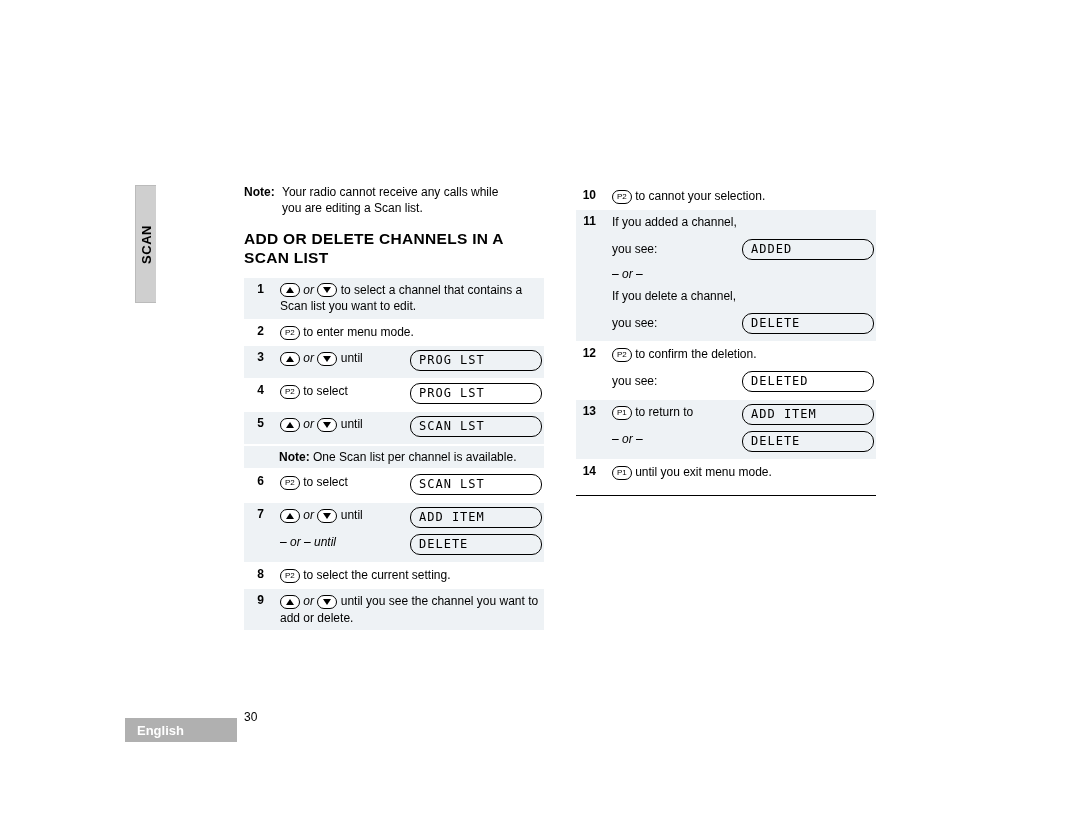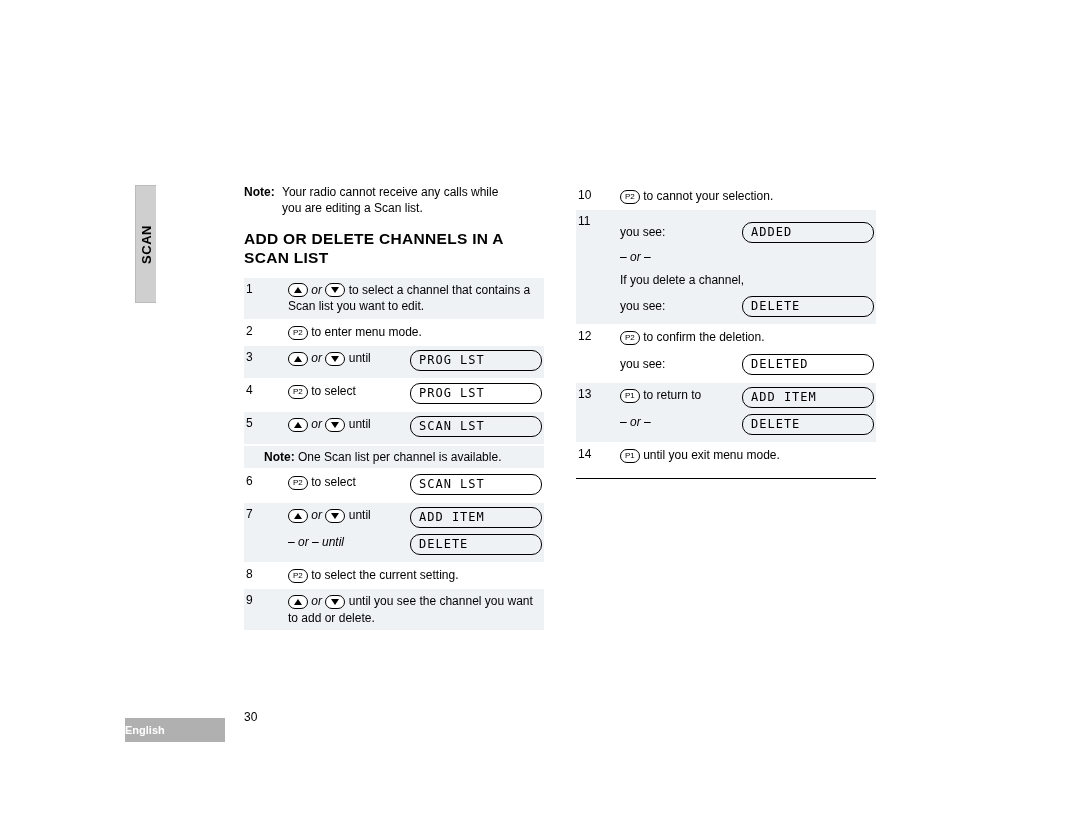--- a/index.html
+++ b/index.html
@@ -8,35 +8,35 @@
        border:1px solid #bbb;border-right:none;display:flex;align-items:center;justify-content:center}
   .tab span{transform:rotate(-90deg);font-weight:bold;font-size:13px;letter-spacing:.5px;white-space:nowrap}
   .content{position:absolute;left:244px;top:184px;width:640px;display:flex;gap:32px}
   .col{width:300px}
   .note{margin:0 0 14px 0;font-size:12px;line-height:1.35;text-align:left}
   .note b{font-weight:bold}
   .note .blk{display:inline-block;vertical-align:top}
   h1{margin:0 0 10px 0;font-size:15.5px;font-weight:bold;letter-spacing:.3px;line-height:1.2;text-transform:uppercase}
   .step{display:flex;align-items:flex-start;padding:4px 2px;margin-bottom:1px}
   .step.bg{background:#eef2f5}
-  .num{width:18px;font-weight:normal;font-size:12px;flex-shrink:0;padding-right:24px}
+  .num{width:18px;font-weight:bold;font-size:12px;flex-shrink:0;text-align:right;padding-right:16px}
   .body{flex:1;line-height:1.4}
   .lcd{display:inline-block;float:right;min-width:114px;height:19px;border:1.5px solid #000;border-radius:10px;
        padding:0 8px;font-family:monospace;letter-spacing:1px;font-size:12px;line-height:19px;
        text-transform:uppercase;margin-left:24px;font-weight:normal;vertical-align:middle}
   .row{display:flex;justify-content:space-between;margin-bottom:3px}
   .row2{margin-top:6px}
   .key{display:inline-flex;align-items:center;justify-content:center;height:12px;border:1px solid #000;
        border-radius:7px;padding:0 4px;font-size:8px;vertical-align:middle;line-height:10px;background:#fff}
   .key.arrow{min-width:14px;padding:0 2px}
   .key.arrow svg{display:block}
   .it{font-style:italic}
   .pagenum{position:absolute;left:244px;top:710px;font-weight:normal;font-size:12px}
   .lang{position:absolute;left:125px;top:718px;width:100px;height:24px;background:#b0b0b0;color:#fff;
-        font-weight:bold;font-size:11px;display:flex;align-items:center;}
+        font-weight:bold;font-size:13px;display:flex;align-items:center;padding-left:12px}
   .inner-note{background:#eef2f5;padding:4px 2px;margin:2px 0;font-size:12px}
   .inner-note b{font-weight:bold}
   .hr{border:none;border-top:1px solid #000;margin:10px 0 0 0}
   .line{display:flex;align-items:center;justify-content:space-between;margin:3px 0}
 </style>
 </head>
 <body>
 
 <div class="page">
 
@@ -127,21 +127,21 @@
                 <svg width="8" height="6" viewBox="0 0 8 6">
                   <path d="M0 0 L8 0 L4 6 Z" fill="#000"></path>
                 </svg>
               </span>
             <span>until</span>
           </span>
           <span class="lcd">SCAN  LST</span>
         </div>
       </div>
 
-      <div class="inner-note" style="padding-left:20px">
+      <div class="inner-note" style="padding-left:35px">
         <b>Note:</b>
         <span>One Scan list per channel is available.</span>
       </div>
 
       <div class="step">
         <div class="num">6</div>
         <div class="body row">
           <span>
             <span class="key">P2</span>
             <span>to select</span>
@@ -211,20 +211,21 @@
         <div class="num">10</div>
         <div class="body">
           <span class="key">P2</span>
           <span>to cannot your selection.</span>
         </div>
       </div>
 
       <div class="step bg">
         <div class="num">11</div>
         <div class="body">
+          <div>If you added a channel,</div>
           <div class="line" style="margin-top:8px">
             <span>you see:</span>
             <span class="lcd">ADDED</span>
           </div>
           <div class="it" style="margin:6px 0">– or –</div>
           <div>If you delete a channel,</div>
           <div class="line" style="margin-top:8px">
             <span>you see:</span>
             <span class="lcd">DELETE</span>
           </div>

